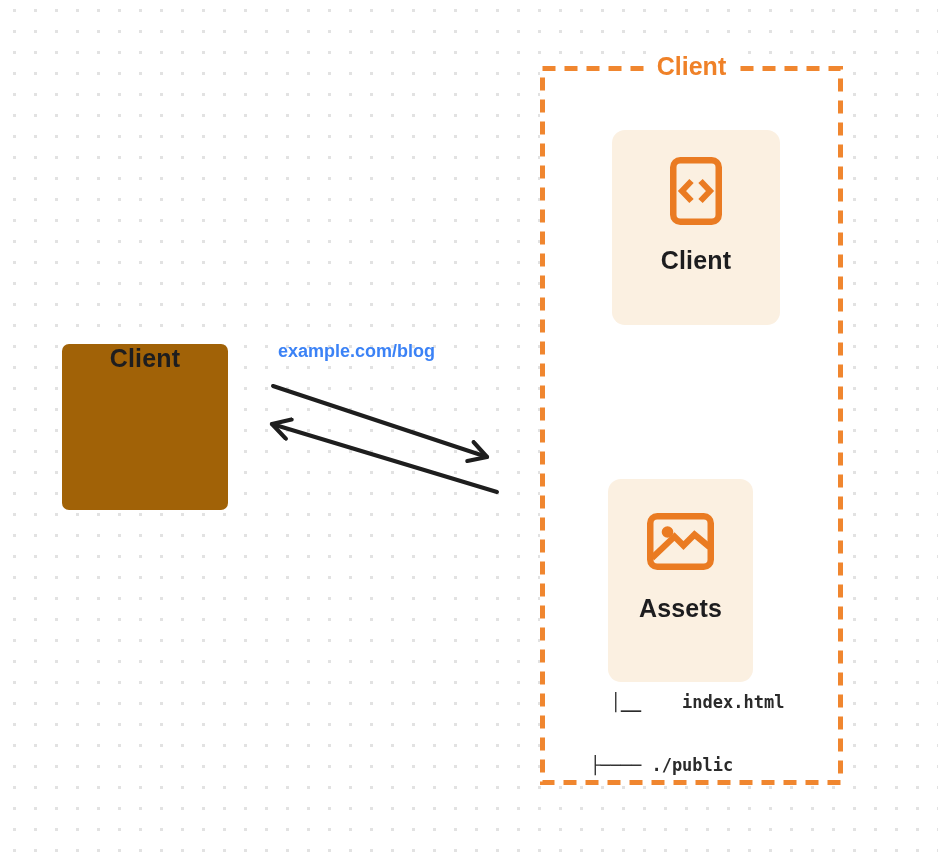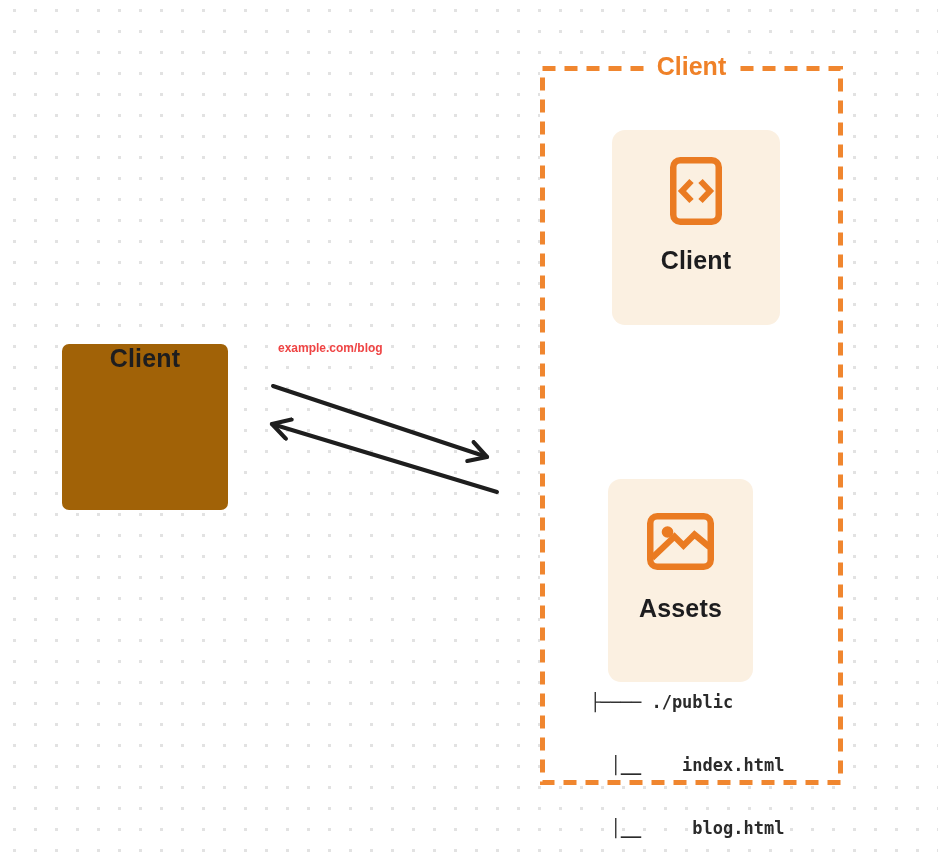--- a/index.html
+++ b/index.html
@@ -24,21 +24,21 @@
     width: 166px; height: 166px;
     background: #a16207;
     border-radius: 7px;
     display: flex; align-items: flex-start; justify-content: center;
   }
   .node-label {
     font-size: 25px; font-weight: 700; color: #1d1d1f; letter-spacing: 0.2px;
   }
   .url-label {
     position: absolute; left: 278px; top: 341px;
-    font-size: 12px; font-weight: 700; color: #ef4444;
+    font-size: 18px; font-weight: 700; color: #3b82f6;
     white-space: nowrap;
   }
 
   .project-box {
     position: absolute; left: 540px; top: 66px;
     width: 303px; height: 719px;
     background: #ffffff;
   }
   .project-border { position: absolute; inset: 0; }
   .project-title {
@@ -115,18 +115,17 @@
       <svg width="67" height="57" viewBox="0 0 67 57">
         <rect x="3.25" y="3.25" width="60.5" height="50.5" rx="7" fill="none" stroke="#ea7b22" stroke-width="6.5"></rect>
         <circle cx="20.5" cy="19" r="5.8" fill="#ea7b22"></circle>
         <path d="M5 45 L27.5 23.5 L36.5 32.5 L47.5 21.5 L62.5 34" fill="none" stroke="#ea7b22" stroke-width="6.25" stroke-linejoin="miter" stroke-linecap="butt"></path>
       </svg>
     </span>
     <span class="node-label">Assets</span>
   </div>
 
   <div class="file-tree">
+    <div>  │__    index.html</div>
     <div>├──── ./public</div>
-    <div>  │__    index.html</div>
-    <div>  │__     blog.html</div>
     
   </div>
 </div>
 
 </body></html>

